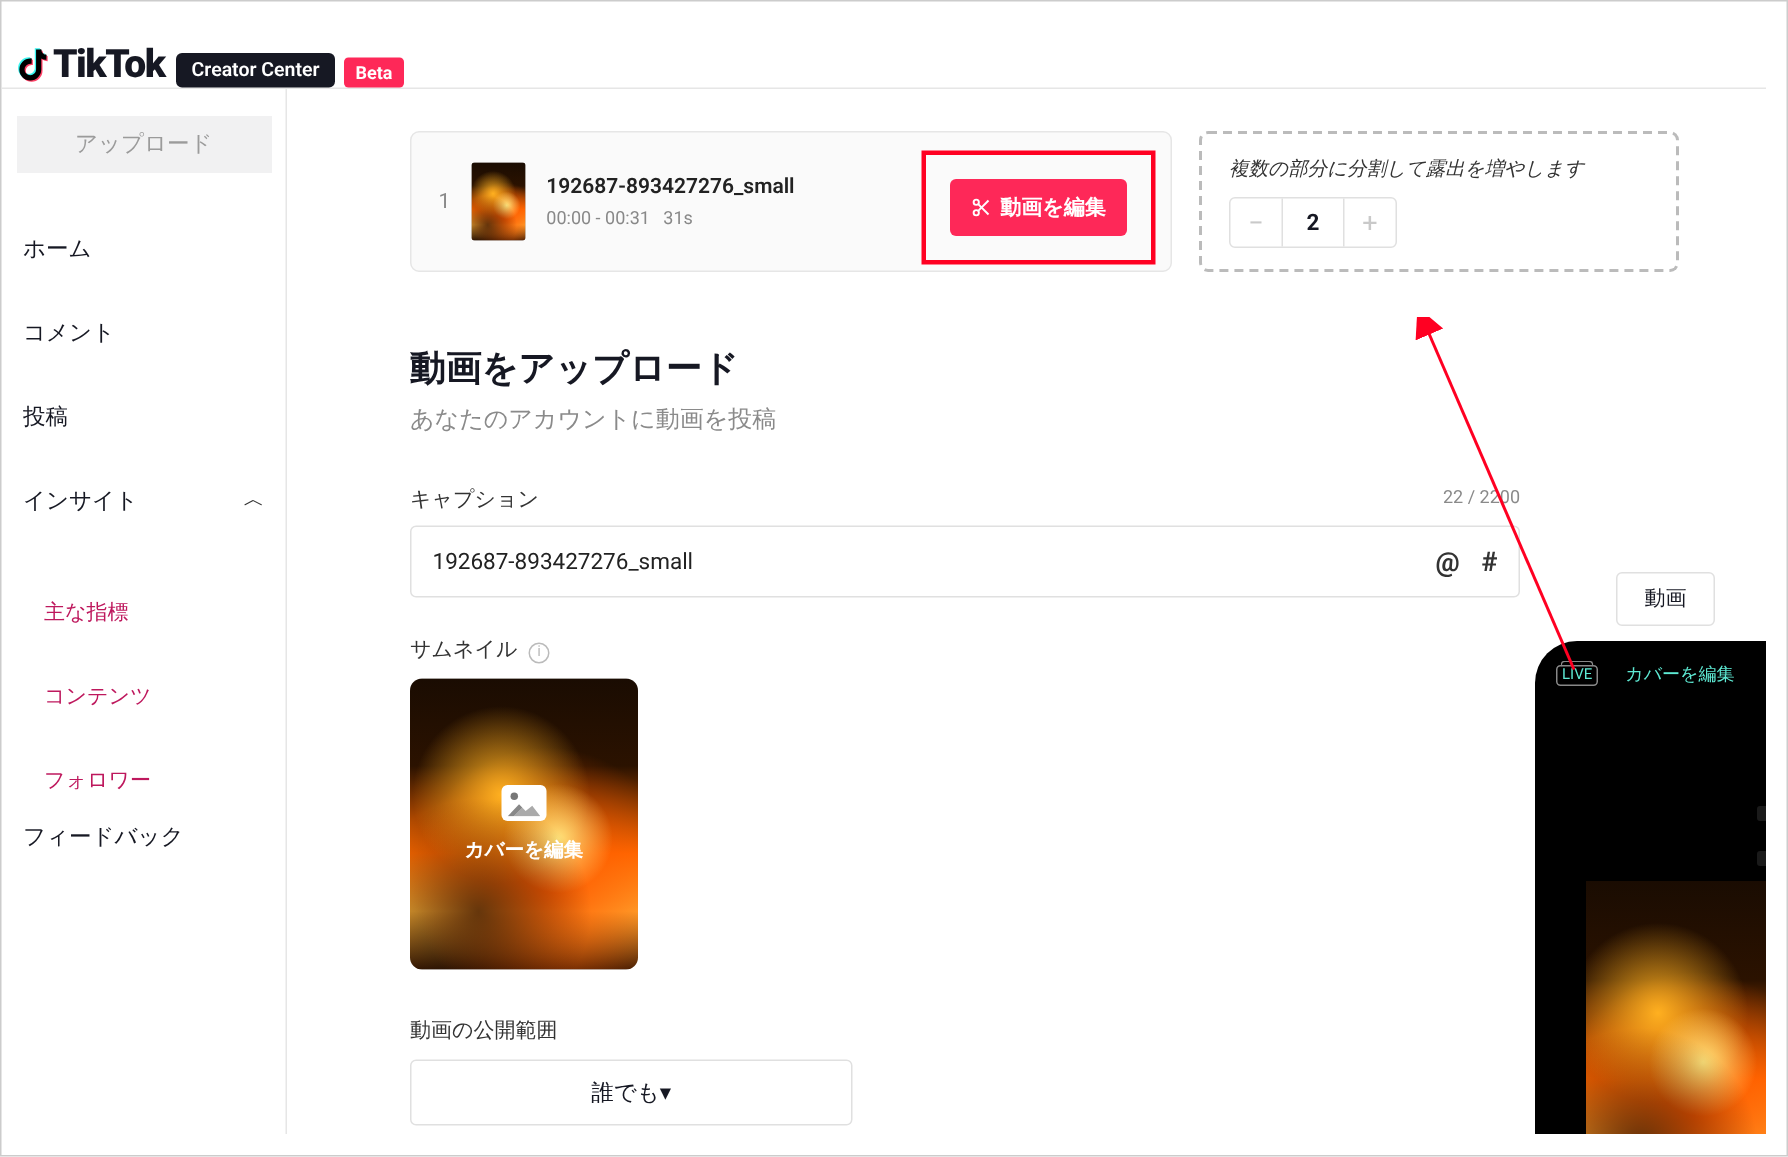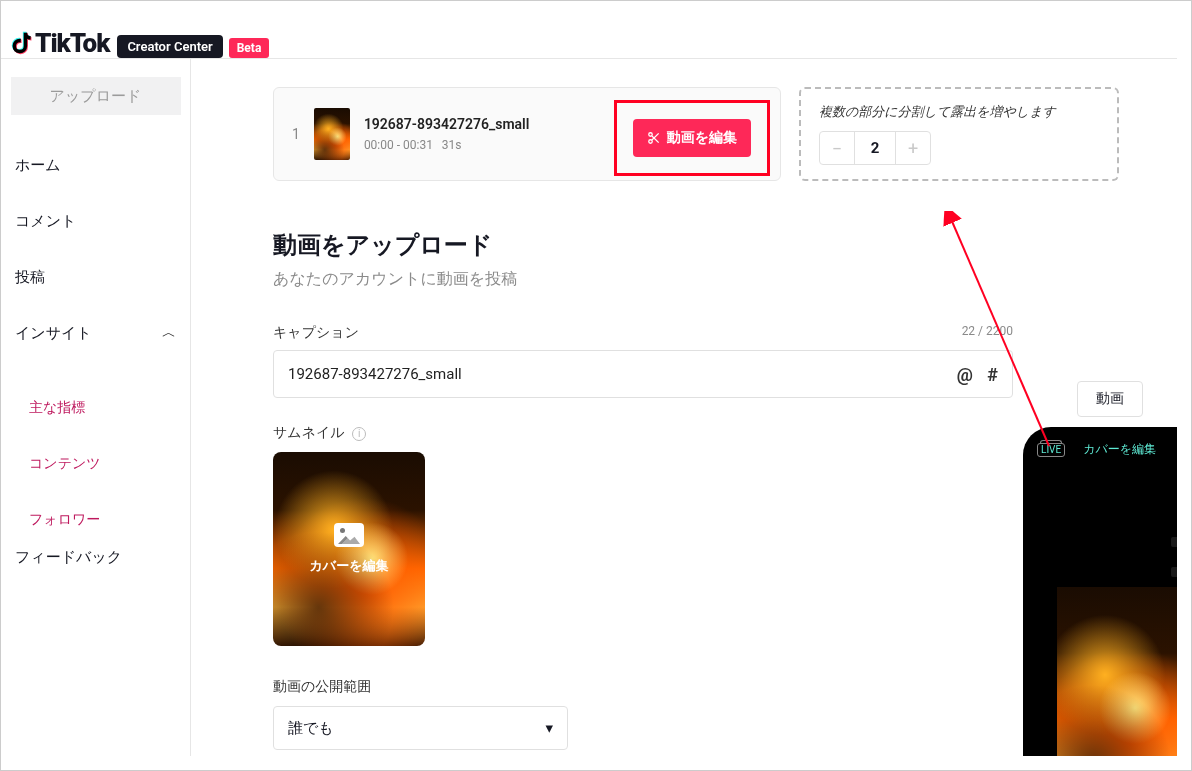--- a/index.html
+++ b/index.html
@@ -55,21 +55,21 @@
     .thumb-row { margin-top: 26px; }
     .info-icon { display: inline-block; width: 14px; height: 14px; border: 1px solid #bbb; border-radius: 50%; font-size: 10px; line-height: 12px; text-align: center; color: #bbb; margin-left: 4px; }
     .thumb-card { margin-top: 10px; width: 152px; height: 194px; border-radius: 8px; overflow: hidden; position: relative; cursor: pointer; }
     .thumb-overlay { position: absolute; inset: 0; display: flex; flex-direction: column; align-items: center; justify-content: center; color: #fff; }
     .thumb-overlay .picon { width: 30px; height: 24px; background: #fff; border-radius: 4px; position: relative; margin-bottom: 10px; }
     .thumb-overlay .picon::before { content: ""; position: absolute; top: 5px; left: 6px; width: 5px; height: 5px; background: #777; border-radius: 50%; }
     .thumb-overlay .picon::after { content: ""; position: absolute; bottom: 3px; left: 4px; right: 4px; height: 9px; background: linear-gradient(135deg, #888 40%, #aaa 40%); clip-path: polygon(0 100%, 35% 10%, 55% 60%, 75% 20%, 100% 100%); }
     .thumb-lbl { font-size: 13px; font-weight: 700; }
 
     .who-row { margin-top: 32px; }
-    .dropdown { margin-top: 10px; width: 295px; height: 44px; border: 1px solid #e0e0e0; border-radius: 4px; padding: 0 14px; display: flex; align-items: center; justify-content: space-between; font-size: 15px; cursor: pointer; }
+    .dropdown { margin-top: 10px; width: 295px; height: 44px; border: 1px solid #e0e0e0; border-radius: 4px; padding: 0 14px; display: flex; align-items: center; justify-content: center; font-size: 15px; cursor: pointer; }
 
     
     .video-tab { position: absolute; right: 34px; top: 322px; border: 1px solid #e0e0e0; background: #fff; padding: 8px 18px; font-size: 14px; border-radius: 4px; cursor: pointer; }
     .phone { position: absolute; right: 0; top: 368px; width: 154px; height: 380px; background: #000; border-radius: 28px 0 0 0; overflow: hidden; }
     .phone-top { display: flex; gap: 18px; padding: 14px 14px 0 14px; color: #5eead4; font-size: 12px; align-items: center; justify-content: flex-start; }
     .live-ico { font-size: 10px; border: 1px solid #888; border-radius: 3px; padding: 0 3px; line-height: 12px; position: relative; }
     .live-ico::before { content: ""; position: absolute; top: -4px; left: 2px; right: 2px; height: 3px; border: 1px solid #888; border-bottom: none; border-radius: 3px 3px 0 0; }
     .phone-vid { position: absolute; right: 0; bottom: 0; width: 120px; height: 220px; overflow: hidden; }
     .phone-dots { position: absolute; right: 0; top: 110px; display: flex; flex-direction: column; gap: 20px; }
     .phone-dots div { width: 6px; height: 10px; background: #1a1a1a; border-radius: 2px 0 0 2px; }

